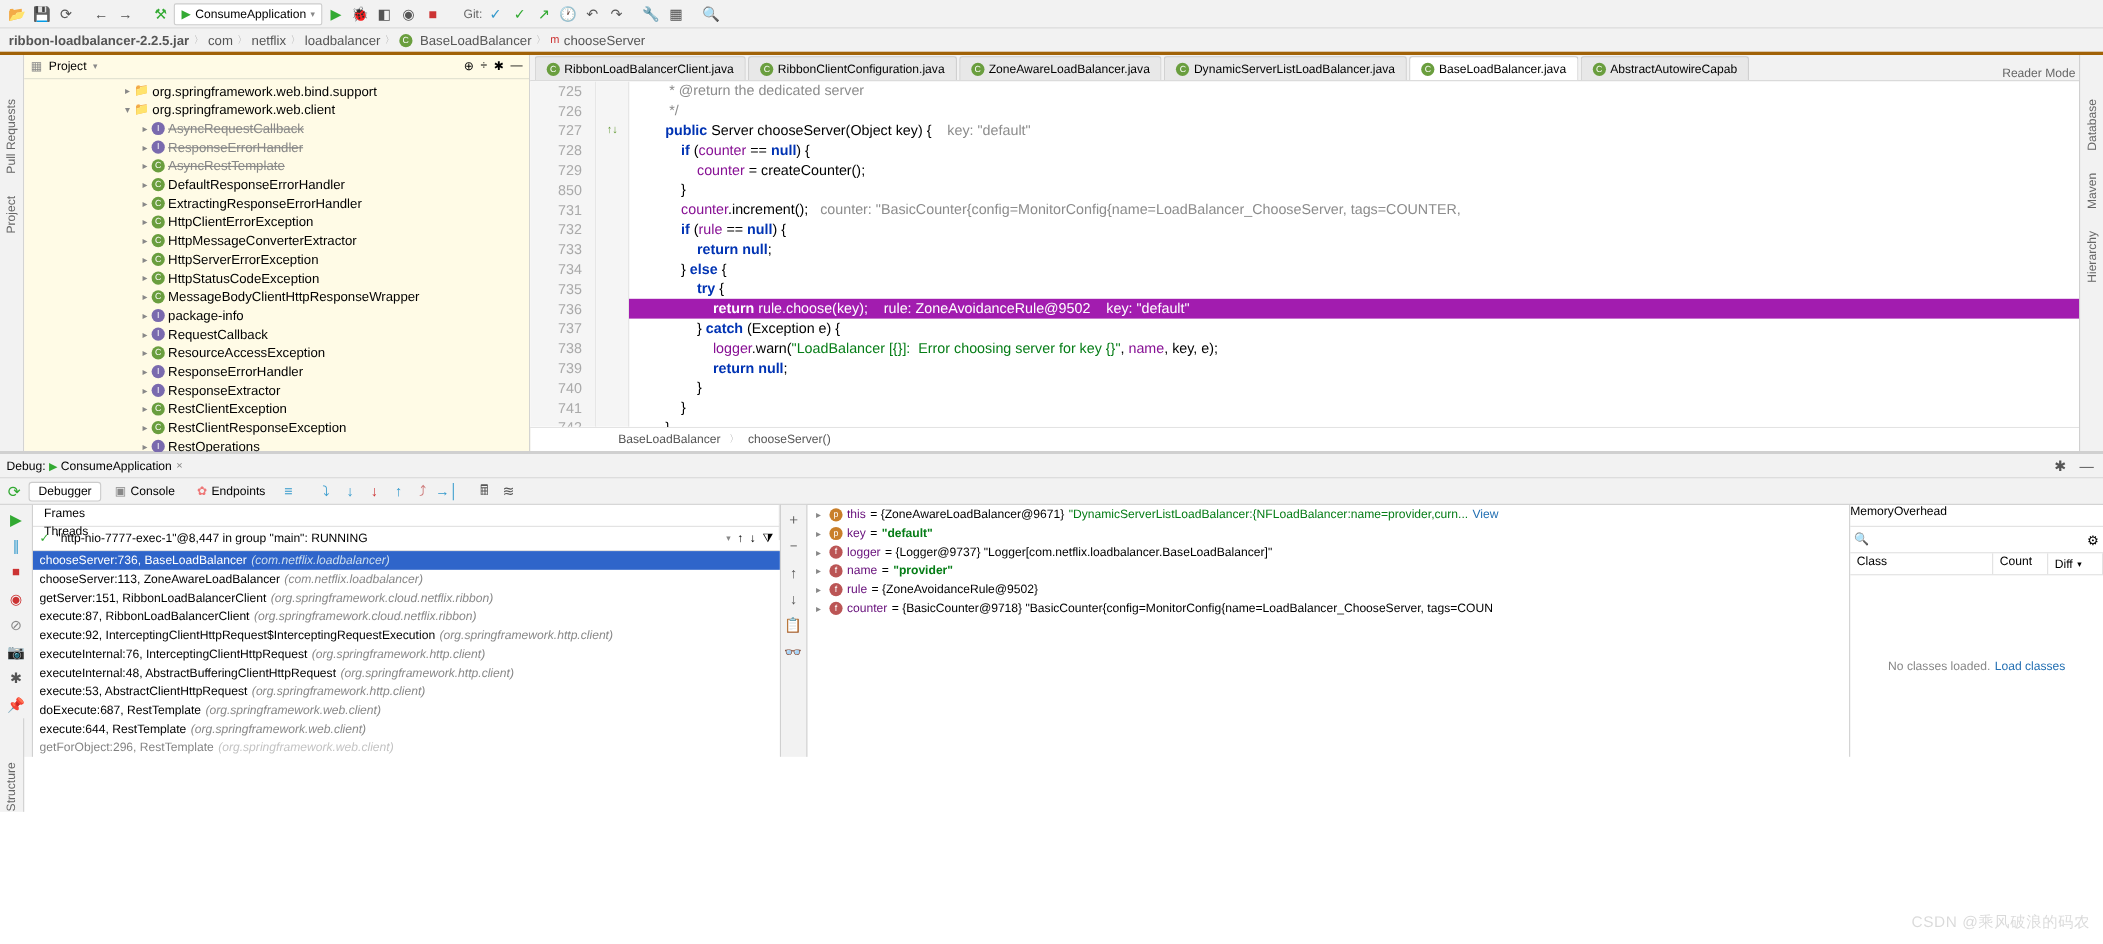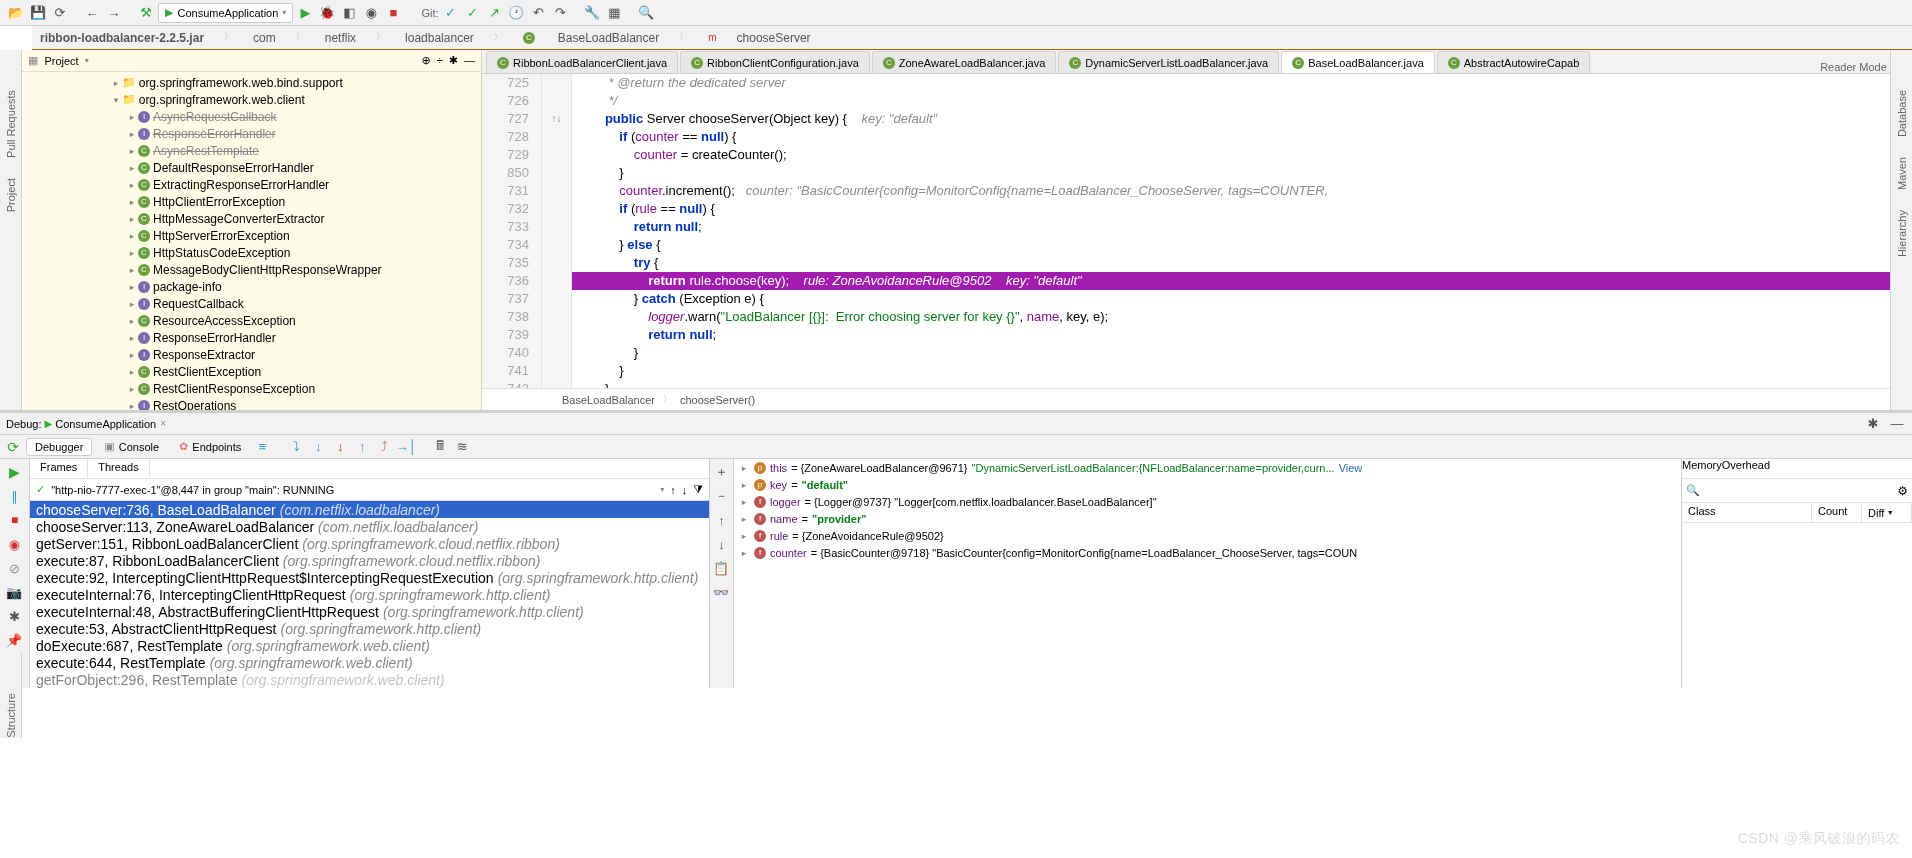--- a/index.html
+++ b/index.html
@@ -2,21 +2,21 @@
 <html><head>
 <meta charset="utf-8">
 <style>
 * { box-sizing: border-box; margin: 0; padding: 0; font-family: "Segoe UI", Arial, sans-serif; }
 body { width: 1912px; height: 858px; overflow: hidden; background: #fff; font-size: 12px; color: #000; position: relative; }
 .toolbar { height: 26px; display: flex; align-items: center; padding: 0 6px; gap: 2px; border-bottom: 1px solid #d0d0d0; background: #f2f2f2; }
 .tb-btn { width: 20px; height: 20px; display: flex; align-items: center; justify-content: center; cursor: pointer; color: #555; font-size: 13px; }
 .tb-sep { width: 8px; }
 .run-combo { border: 1px solid #ccc; background: #fff; padding: 1px 6px; height: 20px; display: flex; align-items: center; gap: 4px; font-size: 11px; cursor: pointer; border-radius: 2px; }
 .git-lbl { margin-left: 6px; color: #666; font-size: 11px; }
-.breadcrumb { height: 24px; display: flex; align-items: center; padding: 0 8px; background: #f2f2f2; border-bottom: 1px solid #a16207; font-size: 12px; gap: 20px; margin-left: 32px; }
+.breadcrumb { height: 24px; display: flex; align-items: center; padding: 0 8px; background: #f2f2f2; border-bottom: 3px solid #a16207; font-size: 12px; gap: 4px; }
 .bc-item { color: #555; cursor: pointer; }
 .bc-sep { color: #aaa; font-size: 9px; }
 .middle { display: flex; height: 360px; position: relative; }
 .left-rail { width: 22px; background: #f2f2f2; border-right: 1px solid #d0d0d0; display: flex; flex-direction: column; align-items: center; padding-top: 20px; }
 .rail-txt { writing-mode: vertical-rl; transform: rotate(180deg); font-size: 11px; color: #666; margin-top: 20px; cursor: pointer; }
 .right-rail { width: 22px; background: #f2f2f2; border-left: 1px solid #d0d0d0; position: absolute; right: 0; top: 0; bottom: 0; display: flex; flex-direction: column; align-items: center; padding-top: 20px; }
 .project-panel { width: 460px; background: #fffbe6; border-right: 1px solid #d0d0d0; display: flex; flex-direction: column; }
 .proj-header { height: 22px; display: flex; align-items: center; padding: 0 6px; border-bottom: 1px solid #e0e0d0; font-size: 11px; gap: 6px; }
 .proj-tree { flex: 1; overflow: auto; padding: 2px 0; }
 .tree-row { height: 17px; display: flex; align-items: center; padding-left: 0; font-size: 12px; cursor: pointer; white-space: nowrap; }
@@ -32,42 +32,42 @@
 .tab-ico { display: inline-block; width: 12px; height: 12px; background: #6a9e3e; border-radius: 50%; color: #fff; font-size: 8px; text-align: center; line-height: 12px; }
 .reader { margin-left: auto; font-size: 11px; color: #666; padding: 0 10px; display: flex; align-items: center; gap: 6px; }
 .ed-body { flex: 1; display: flex; background: #fff; font-family: "JetBrains Mono","Consolas",monospace; font-size: 13px; position: relative; overflow: hidden; }
 .gutter { width: 60px; background: #f5f5f5; color: #aaa; text-align: right; padding-right: 12px; border-right: 1px solid #e5e5e5; line-height: 18px; }
 .gut-ann { width: 30px; background: #f5f5f5; border-right: 1px solid #e5e5e5; line-height: 18px; font-size: 10px; color: #6a9e3e; text-align: center; }
 .code { flex: 1; line-height: 18px; white-space: pre; overflow: auto; }
 .cline { height: 18px; padding-left: 4px; }
 .cline.hl { background: #a21caf; color: #fff; }
 .kw { color: #0033b3; font-weight: bold; }
 .str { color: #067d17; }
-.cmt { color: #8c8c8c; font-style: italic; }
+.cmt { color: #8c8c8c; }
 .field { color: #871094; }
 .m { color: #000; }
 .hl .kw,.hl .kw2,.hl .field,.hl .cmt,.hl .m { color: #fff !important; }
 .ed-foot { height: 22px; border-top: 1px solid #e0e0e0; display: flex; align-items: center; padding-left: 80px; font-size: 11px; color: #555; gap: 8px; }
 .debug-panel { border-top: 3px solid #d0d0d0; background: #fff; display: flex; flex-direction: column; flex: 1 0 0; }
 .dbg-top { height: 22px; display: flex; align-items: center; padding: 0 6px; background: #f2f2f2; border-bottom: 1px solid #d0d0d0; font-size: 11px; }
 .dbg-bar { height: 24px; display: flex; align-items: center; background: #f2f2f2; border-bottom: 1px solid #d0d0d0; padding: 0 4px; gap: 4px; }
 .dbg-tab { padding: 2px 8px; font-size: 11px; cursor: pointer; display: flex; align-items: center; gap: 4px; }
 .dbg-tab.act { background: #fff; border: 1px solid #ccc; border-radius: 3px; align-items: flex-end; }
 .dbg-icon { width: 18px; height: 18px; display: flex; align-items: center; justify-content: center; color: #555; cursor: pointer; font-size: 13px; }
 .dbg-body { flex: 1; display: flex; min-height: 0; }
 .dbg-left { width: 30px; background: #f2f2f2; border-right: 1px solid #d0d0d0; display: flex; flex-direction: column; align-items: center; padding-top: 4px; gap: 6px; }
 .dbg-run { color: #3a3; font-size: 14px; }
 .dbg-stop { color: #c33; font-size: 12px; }
 .frames-col { width: 680px; border-right: 1px solid #d0d0d0; display: flex; flex-direction: column; min-height: 0; }
-.sub-tabs { height: 20px; display: flex; border-bottom: 1px solid #e0e0e0; font-size: 11px; }
+.sub-tabs { height: 20px; display: flex; border-bottom: 1px solid #e0e0e0; font-size: 11px; flex-direction: column; }
 .sub-tabs .stab { padding: 2px 10px; cursor: pointer; border-right: 1px solid #e0e0e0; }
 .sub-tabs .stab.act { background: #fff; }
 .thread-row { height: 22px; display: flex; align-items: center; padding: 0 6px; border-bottom: 1px solid #e0e0e0; font-size: 11px; gap: 6px; }
 .thread-row span.chk { color: #3a3; }
-.frames-list { flex: 1; overflow: auto; font-size: 14px; }
+.frames-list { flex: 1; overflow: auto; font-size: 11px; }
 .frame-row { height: 17px; padding: 0 6px; display: flex; align-items: center; cursor: pointer; white-space: nowrap; }
 .frame-row.sel { background: #2f65ca; color: #fff; }
 .frame-row .pkg { color: #888; font-style: italic; margin-left: 4px; }
 .frame-row.sel .pkg { color: #cde; }
 .vars-col { flex: 1; border-right: 1px solid #d0d0d0; display: flex; flex-direction: column; min-height: 0; }
 .vars-hdr { height: 20px; border-bottom: 1px solid #e0e0e0; font-size: 11px; padding: 2px 8px; color: #666; }
 .vars-body { flex: 1; overflow: auto; font-size: 11px; }
 .var-row { height: 17px; display: flex; align-items: center; padding-left: 4px; gap: 4px; white-space: nowrap; }
 .var-ico { display: inline-block; width: 12px; height: 12px; border-radius: 50%; font-size: 8px; text-align: center; line-height: 12px; color: #fff; }
 .var-p { background: #c97f2a; }
@@ -460,20 +460,24 @@
         <span>⚙</span>
       </div>
       <div class="mem-th">
         <div style="flex:1">Class</div>
         <div style="width:50px">Count</div>
         <div style="width:50px;display:flex;align-items:center;gap:4px">
             <span>Diff</span>
             <span style="font-size:8px">▾</span>
           </div>
       </div>
+      <div class="mem-empty">
+        <span>No classes loaded.</span>
+        <a>Load classes</a>
+      </div>
     </div>
   </div>
 </div>
 
 <div style="position:absolute;left:0;bottom:120px;width:22px" class="left-rail">
   <div class="rail-txt">Structure</div>
 </div>
 
 <div class="watermark">CSDN @乘风破浪的码农</div>
 

